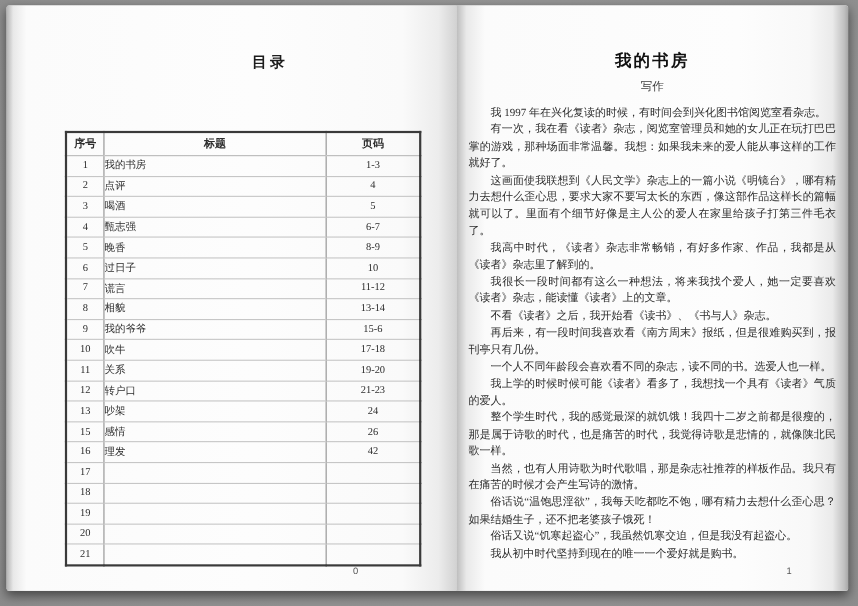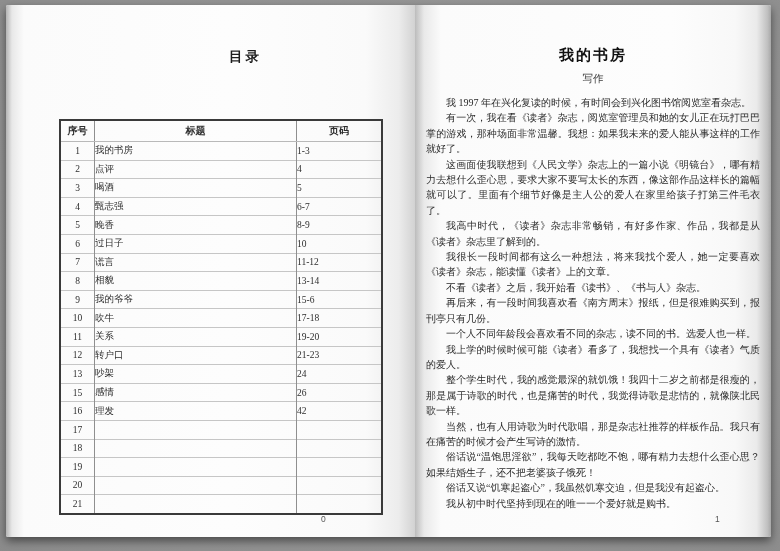--- a/index.html
+++ b/index.html
@@ -48,21 +48,21 @@
     text-align:center;padding:0;
   }
   table.toc td{
     height:17.6px;padding:0;
     border-left:1px solid #8f8f8f;border-top:1px solid #c6c6c6;
     white-space:nowrap;overflow:hidden;
   }
   table.toc th:first-child,table.toc td:first-child{border-left:none;}
   .c-no{width:33px;text-align:center;}
   .c-title{width:201px;text-align:left;padding-left:7px;}
-  .c-pages{width:84px;text-align:left;}
+  .c-pages{width:84px;text-align:center;}
 
   
   .essay{position:absolute;left:11px;right:11px;top:41px;color:#2a2a2a;}
   .essay-title{
     text-align:center;font-size:15px;font-weight:bold;
     letter-spacing:2px;color:#111;
   }
   .essay-subtitle{
     text-align:center;font-size:10.5px;color:#3c3c3c;margin-top:7px;
   }

